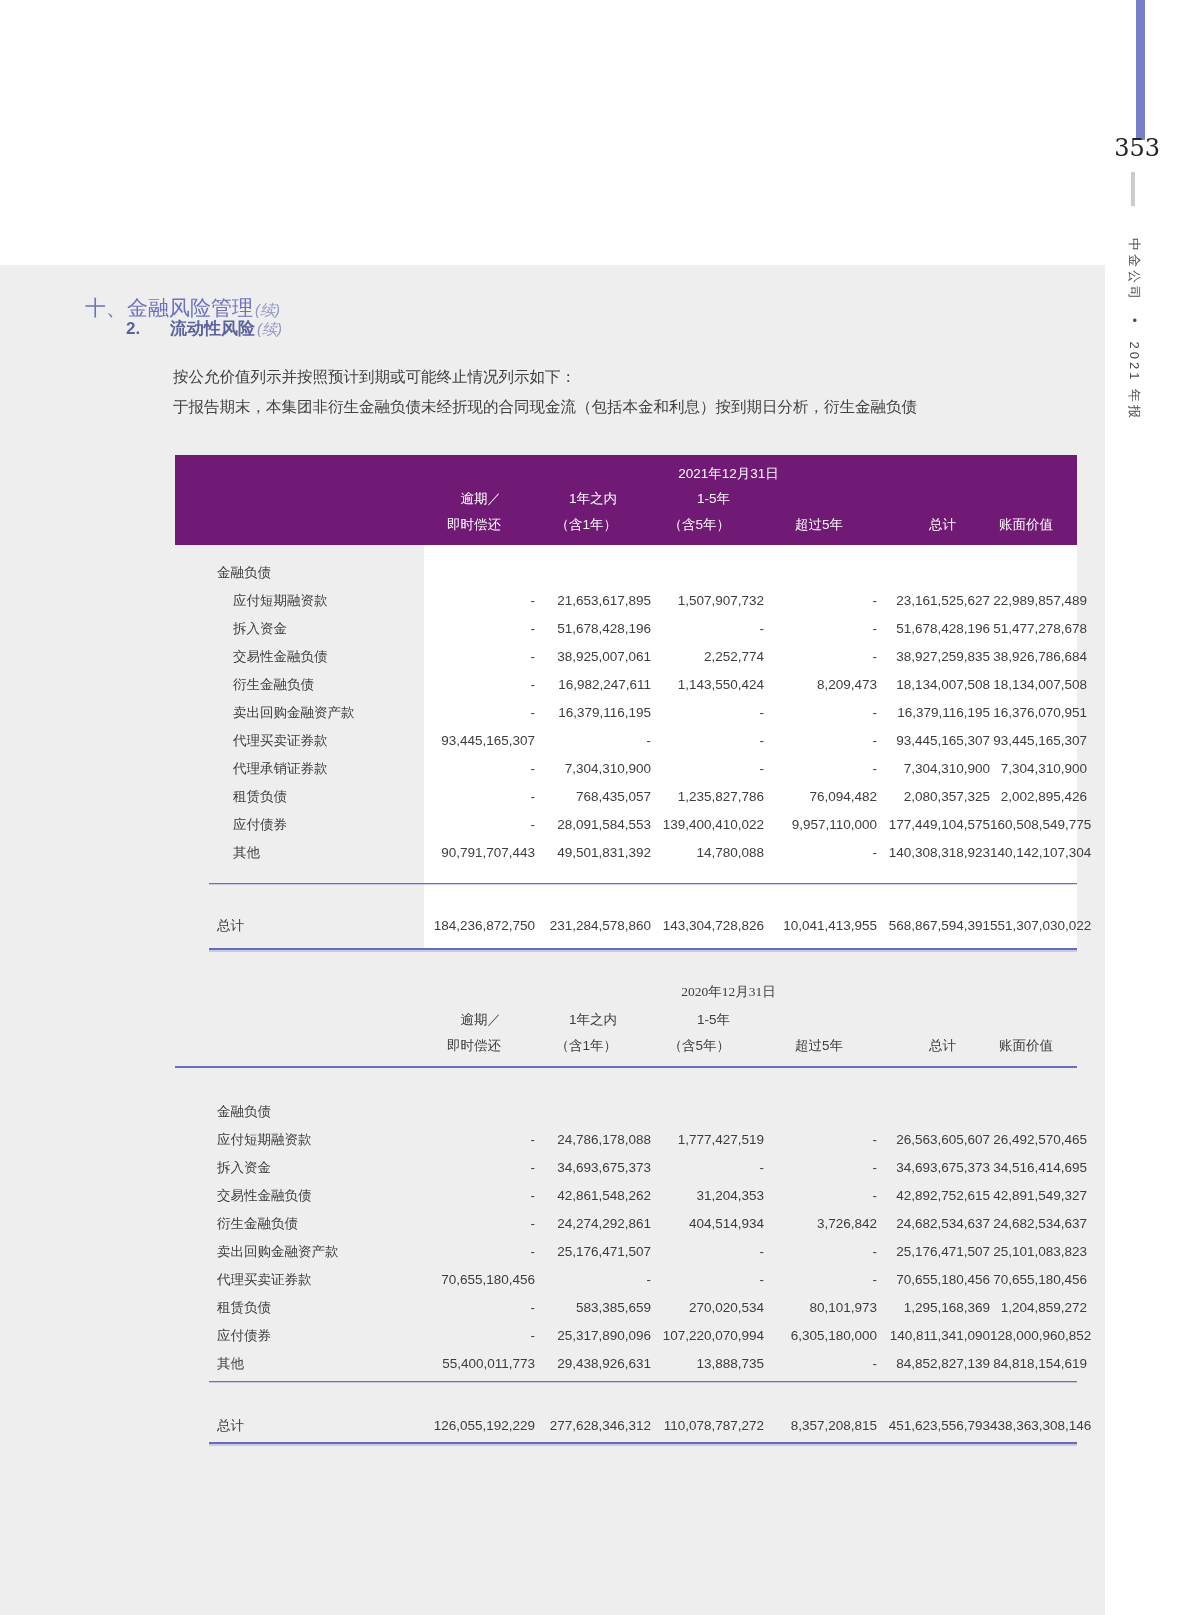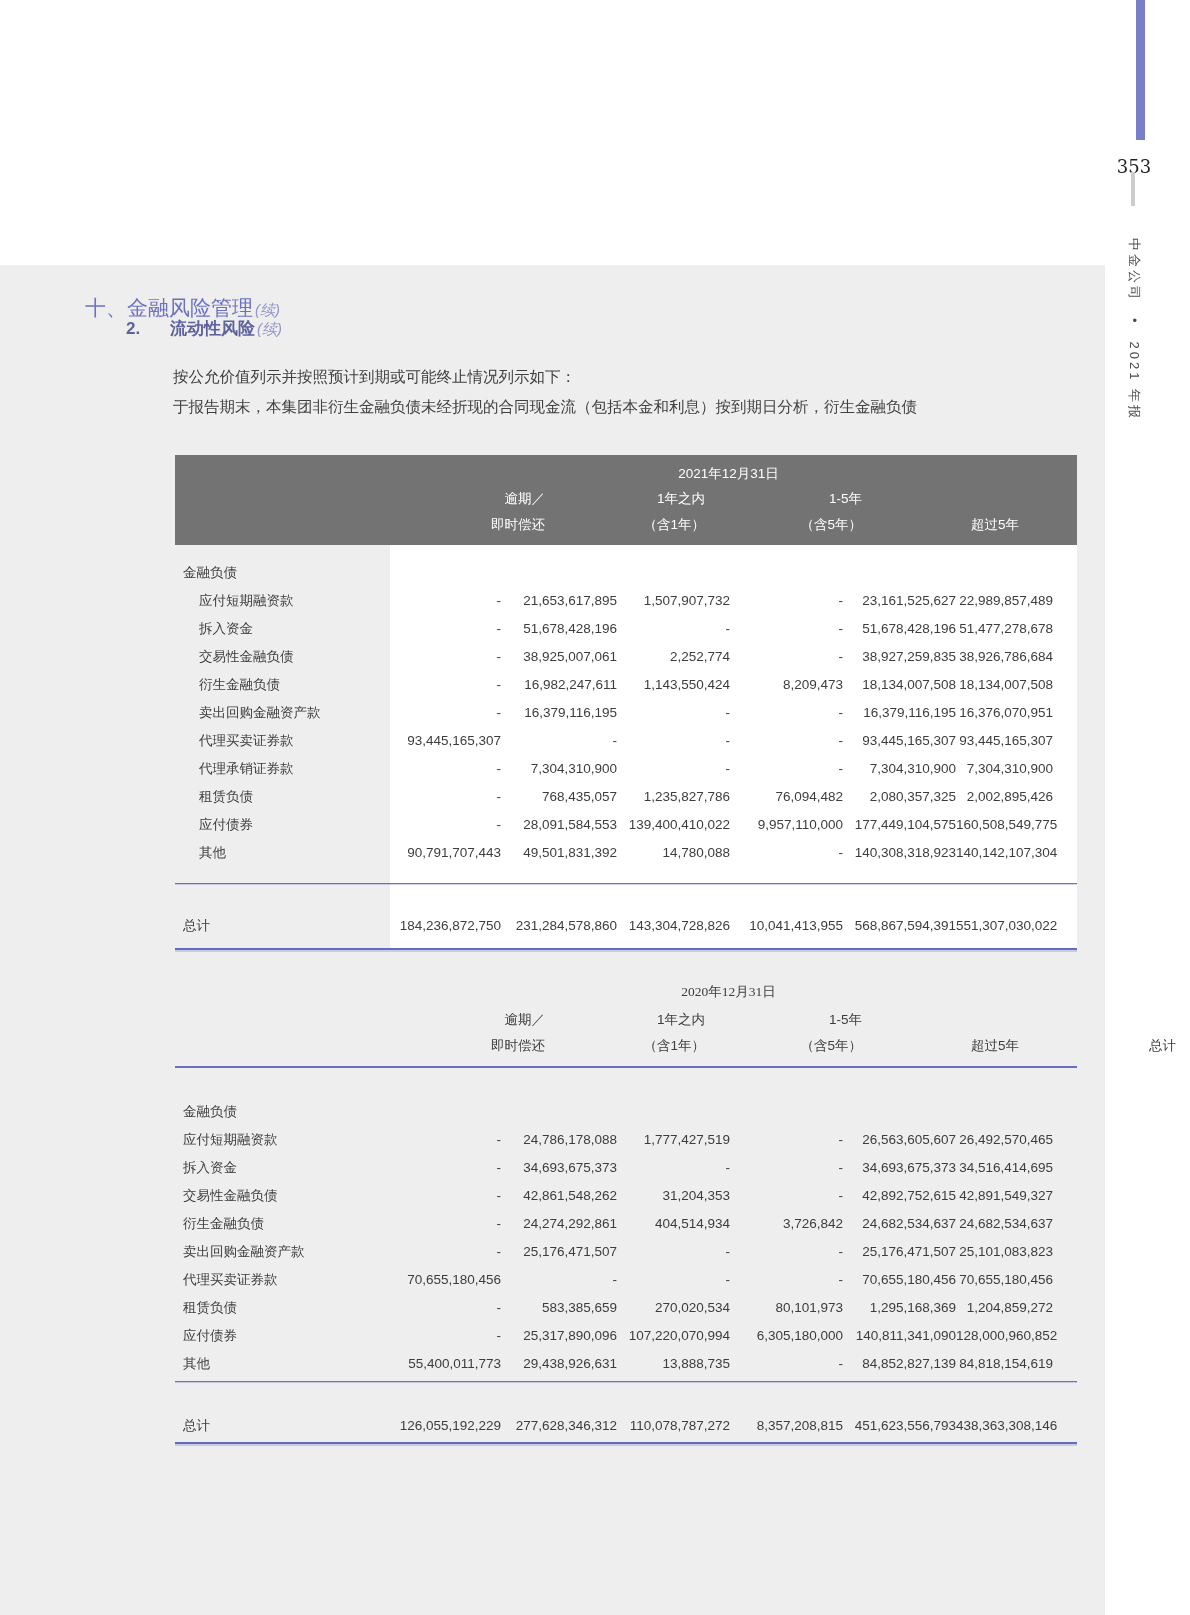--- a/index.html
+++ b/index.html
@@ -4,49 +4,49 @@
 <style>
   html,body{margin:0;padding:0;}
   body{
     width:1190px;height:1615px;position:relative;background:#ffffff;
     font-family:"Liberation Sans","DejaVu Sans",sans-serif;
     color:#3d3d3d;overflow:hidden;
   }
   .gray-panel{position:absolute;left:0;top:265px;width:1105px;height:1350px;background:#eeeeee;}
   
   .purple-bar{position:absolute;left:1136px;top:0;width:9px;height:140px;background:#797ec9;}
-  .page-number{position:absolute;left:1108px;top:156px;width:52px;text-align:center;
-    font-family:"DejaVu Serif","Liberation Serif",serif;font-size:18px;color:#222;}
+  .page-number{position:absolute;left:1108px;top:134px;width:52px;text-align:right;
+    font-family:"DejaVu Serif","Liberation Serif",serif;font-size:24px;color:#222;}
   .page-tick{position:absolute;left:1131px;top:172px;width:4px;height:34px;background:#cccccc;}
   .side-text{position:absolute;left:1143px;top:238px;transform:rotate(90deg);transform-origin:0 0;
     white-space:nowrap;font-size:13px;letter-spacing:3px;color:#4c4c4c;}
   
   .h1{position:absolute;left:85px;top:274px;font-size:21px;font-weight:500;color:#6d72c0;margin-top:20px;}
   .h1 .cont, .h2 .cont{font-style:italic;font-weight:400;font-size:15px;color:#9396c8;margin-left:2px;}
   .h2{position:absolute;left:126px;top:317px;font-size:17px;font-weight:700;color:#5d629f;}
   .h2 .num{display:inline-block;width:44px;}
   .para{position:absolute;left:173px;top:362px;width:880px;font-size:15.5px;line-height:30px;color:#404040;}
   
   .tbl{position:absolute;left:175px;width:902px;font-size:13.5px;}
   .tbl-2021{top:455px;}
   .tbl-2020{top:948px;}
   .grid{display:grid;grid-template-columns:215px 111px 116px 113px 113px 113px 121px;}
   .grid .c{text-align:right;overflow:visible;white-space:nowrap;}
   .grid .c:first-child{text-align:left;padding-left:8px;}
   .grid .c:last-child{padding-right:24px;}
   .thead{position:relative;}
-  .tbl-2021 .thead{height:90px;background:#737373;color:#ffffff;}
+  .tbl-2021 .thead{height:90px;background:#701a75;color:#ffffff;}
   .tbl-2020 .thead{height:118px;color:#3d3d3d;border-bottom:2px solid #6a70c0;}
   .thead .date{position:absolute;left:215px;width:677px;text-align:center;height:20px;line-height:20px;}
   .tbl-2021 .date{top:9px;}
   .tbl-2020 .date{top:34px;font-family:Liberation Serif, serif;}
-  .thead .hrow1,.thead .hrow2{position:absolute;width:100%;height:20px;line-height:20px;gap:44px;}
+  .thead .hrow1,.thead .hrow2{position:absolute;width:100%;height:20px;line-height:20px;}
   .tbl-2021 .hrow1{top:34px;} .tbl-2021 .hrow2{top:60px;}
   .tbl-2020 .hrow1{top:62px;} .tbl-2020 .hrow2{top:88px;}
-  .tbody{position:relative;}
+  .tbody{position:relative;margin-left:34px;}
   .tbl-2021 .tbody{padding-top:14px;}
   .tbl-2020 .tbody{padding-top:30px;}
   .white-bg{position:absolute;left:215px;right:0;top:0;bottom:0;background:#ffffff;}
   .row{position:relative;height:28px;line-height:28px;}
   .tbl-2021 .data-row .c:first-child{padding-left:24px;}
   .rule{position:relative;height:0;border-top:1px solid #6a70c0;box-shadow:0 1px 0 rgba(106,112,192,0.30);}
   .rule-final{position:relative;height:0;border-top:2px solid #666cbd;box-shadow:0 2px 0 #c9cbe6;}
   .tbl-2021 .rule{margin-top:16px;}
   .tbl-2021 .total-row{margin-top:28px;}
   .tbl-2021 .rule-final{margin-top:8px;}

